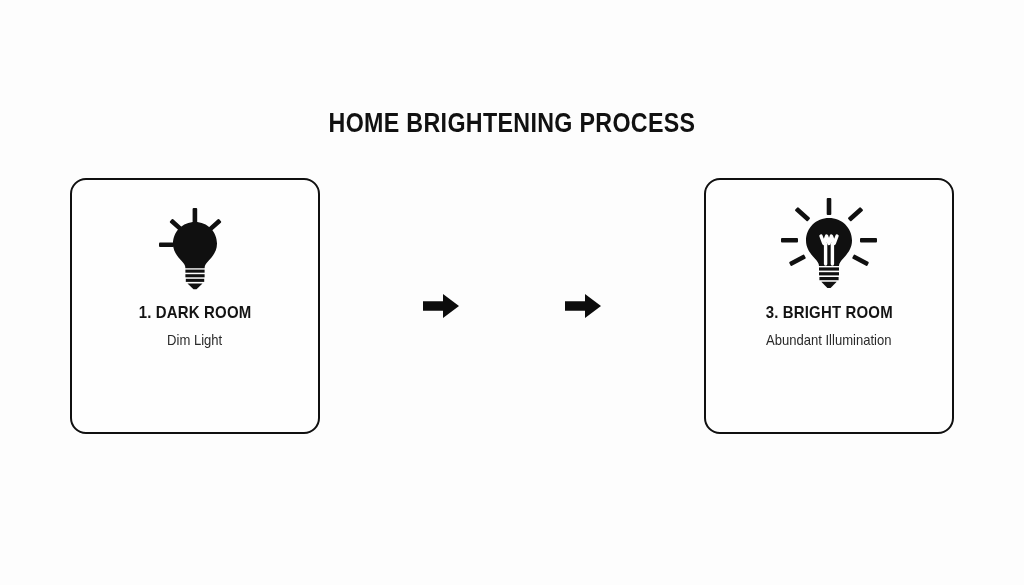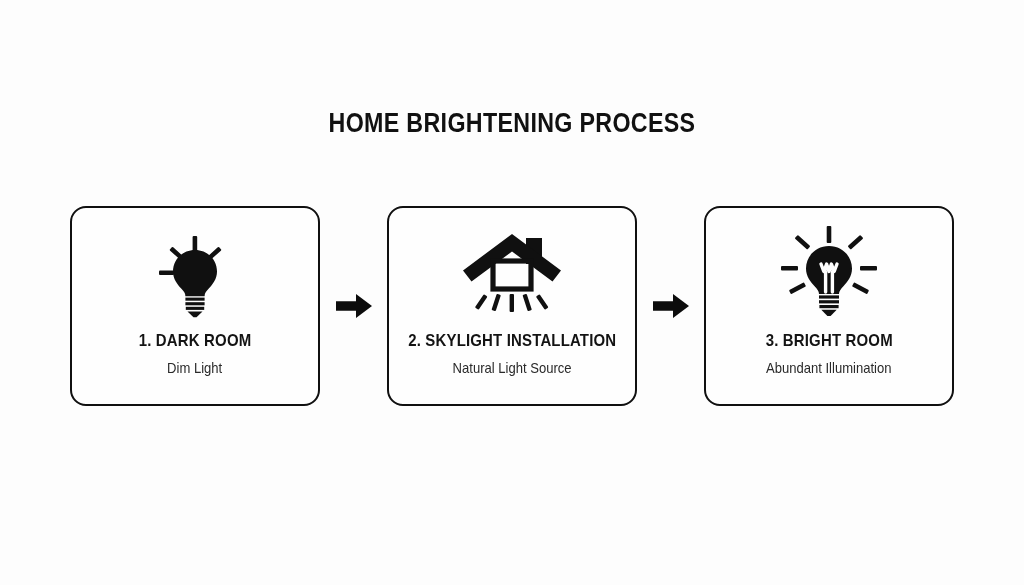--- a/index.html
+++ b/index.html
@@ -44,21 +44,21 @@
     width: 884px;
     height: 202px;
     display: flex;
     flex-direction: row;
     align-items: center;
     justify-content: space-between;
   }
 
   .step-card {
     width: 250px;
-    height: 200px;
+    height: 256px;
     box-sizing: border-box;
     border: 2.6px solid #101010;
     border-radius: 16px;
     background: #fefefe;
     display: flex;
     flex-direction: column;
     align-items: center;
     position: relative;
   }
 
@@ -134,42 +134,20 @@
       <div class="card-title">1. DARK ROOM</div>
       <div class="card-subtitle">Dim Light</div>
     </div>
 
     <div class="flow-arrow">
       <svg width="40" height="28" viewBox="0 0 40 28" aria-hidden="true">
         <path d="M2 9.2 L22 9.2 L22 2 L38 14 L22 26 L22 18.8 L2 18.8 Z" fill="#0c0c0c"></path>
       </svg>
     </div>
 
-    <div class="step-card">
-      <div class="card-icon">
-        <svg width="108" height="92" viewBox="0 0 108 92" aria-hidden="true">
-          <g fill="#101010">
-
-            <rect x="68" y="12" width="16" height="26"></rect>
-
-            <path d="M54 8 L103 44.5 L94.5 55.5 L54 25.5 L13.5 55.5 L5 44.5 Z"></path>
-
-            <rect x="35" y="35" width="38" height="28" fill="none" stroke="#101010" stroke-width="5.2"></rect>
-
-            <rect x="51.6" y="68" width="4.4" height="18" rx="1"></rect>
-            <rect x="36" y="68" width="4.4" height="17" rx="1" transform="rotate(18 38.2 76.5)"></rect>
-            <rect x="21" y="68" width="4.4" height="16" rx="1" transform="rotate(34 23.2 76)"></rect>
-            <rect x="67" y="68" width="4.4" height="17" rx="1" transform="rotate(-18 69.2 76.5)"></rect>
-            <rect x="82" y="68" width="4.4" height="16" rx="1" transform="rotate(-34 84.2 76)"></rect>
-          </g>
-        </svg>
-      </div>
-      <div class="card-title">2. SKYLIGHT INSTALLATION</div>
-      <div class="card-subtitle">Natural Light Source</div>
-    </div>
 
     <div class="flow-arrow">
       <svg width="40" height="28" viewBox="0 0 40 28" aria-hidden="true">
         <path d="M2 9.2 L22 9.2 L22 2 L38 14 L22 26 L22 18.8 L2 18.8 Z" fill="#0c0c0c"></path>
       </svg>
     </div>
 
     <div class="step-card">
       <div class="card-icon">
         <svg width="104" height="96" viewBox="0 0 104 96" aria-hidden="true">

